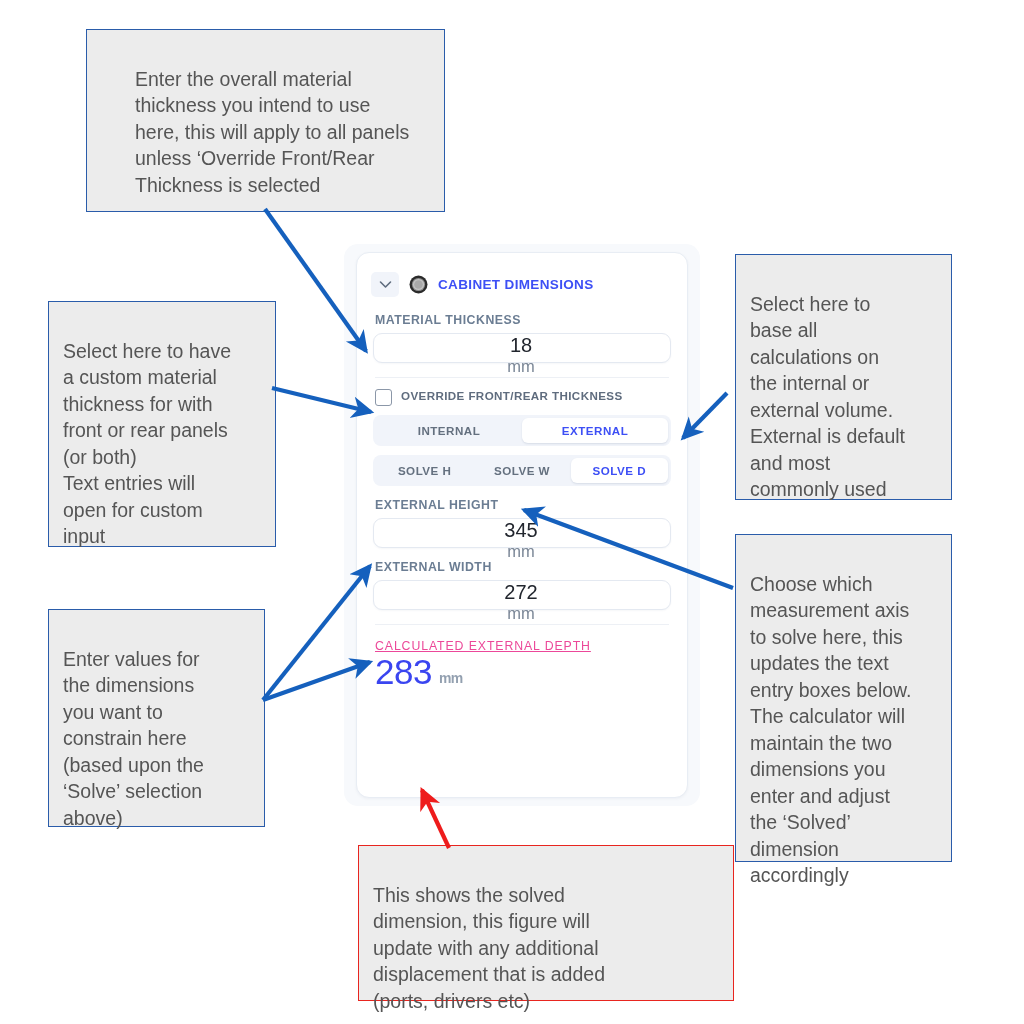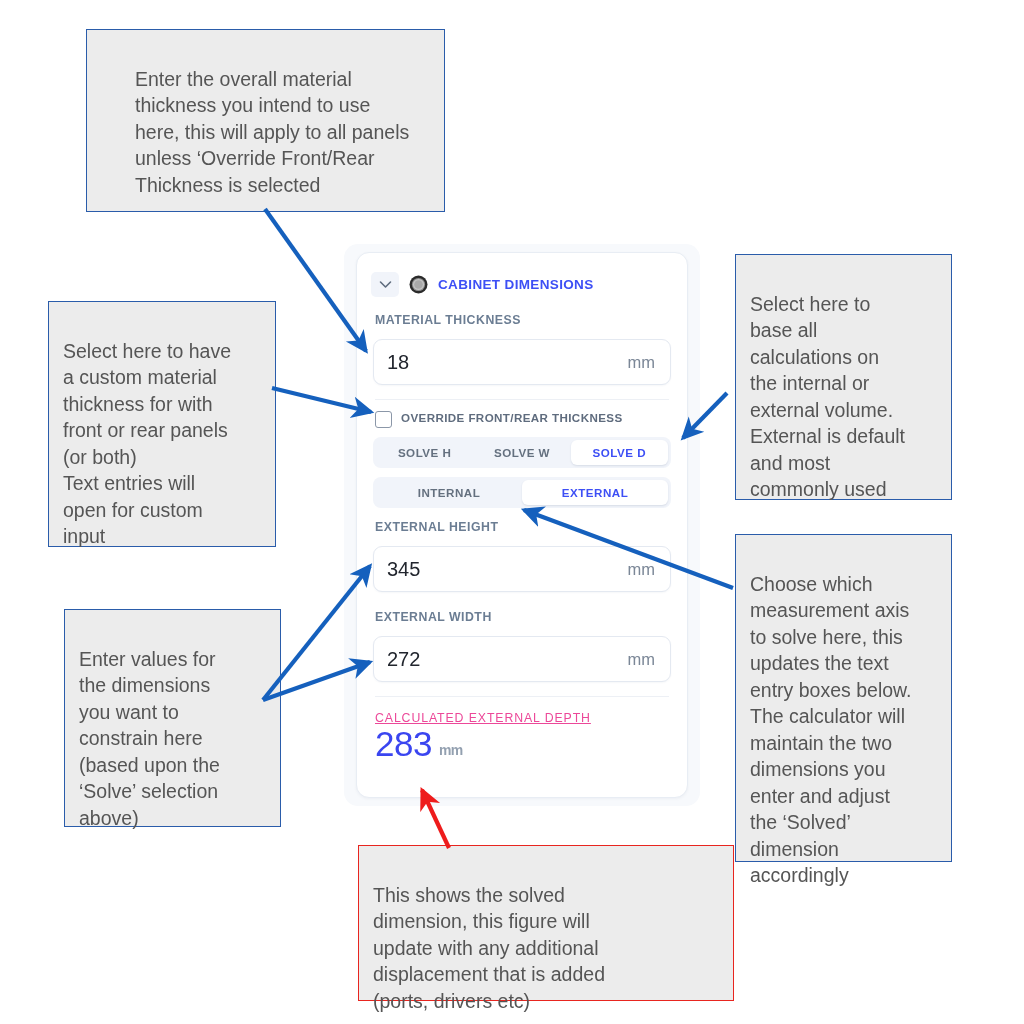--- a/index.html
+++ b/index.html
@@ -100,31 +100,32 @@
 
   .field-label {
     color: #6b7d93;
     font-size: 12.3px;
     font-weight: bold;
     letter-spacing: 0.5px;
     padding: 12px 0 6px 18px;
   }
 
   .text-input {
-    margin: 6px 16px;
-    height: 46px;
+    margin: 0 16px;
+    height: 30px;
     background: #ffffff;
     border: 1px solid #e4e9f1;
     border-radius: 9px;
     display: flex;
     align-items: center;
     justify-content: space-between;
     padding: 0 15px 0 13px;
     box-sizing: border-box;
     box-shadow: 0 1px 2px rgba(30,50,90,0.04);
+    flex-direction: column;
   }
   .text-input .val {
     color: #22262e;
     font-size: 20px;
   }
   .text-input .unit {
     color: #7b8797;
     font-size: 16.5px;
   }
 
@@ -226,21 +227,21 @@
   <span>Select here to have
 a custom material
 thickness for with
 front or rear panels
 (or both)
 Text entries will
 open for custom
 input</span>
 </div>
 
-<div class="callout" style="left:64px; top:609px; width:217px; height:218px;">
+<div class="callout" style="left:48px; top:609px; width:217px; height:218px;">
   <span>Enter values for
 the dimensions
 you want to
 constrain here
 (based upon the
 ‘Solve’ selection
 above)</span>
 </div>
 
 <div class="callout" style="left:735px; top:254px; width:217px; height:246px;">
@@ -306,28 +307,28 @@
     </div>
 
     <div class="divider"></div>
 
     <div class="checkbox-row">
       <span class="checkbox"></span>
       <span class="checkbox-label">OVERRIDE FRONT/REAR THICKNESS</span>
     </div>
 
     <div class="seg-group">
+      <div class="seg">INTERNAL</div>
+      <div class="seg active">EXTERNAL</div>
+    </div>
+
+    <div class="seg-group">
       <div class="seg">SOLVE H</div>
       <div class="seg">SOLVE W</div>
       <div class="seg active">SOLVE D</div>
-    </div>
-
-    <div class="seg-group">
-      <div class="seg">INTERNAL</div>
-      <div class="seg active">EXTERNAL</div>
     </div>
 
     <div class="field-label">EXTERNAL HEIGHT</div>
     <div class="text-input">
       <span class="val">345</span>
       <span class="unit">mm</span>
     </div>
 
     <div class="field-label">EXTERNAL WIDTH</div>
     <div class="text-input">

